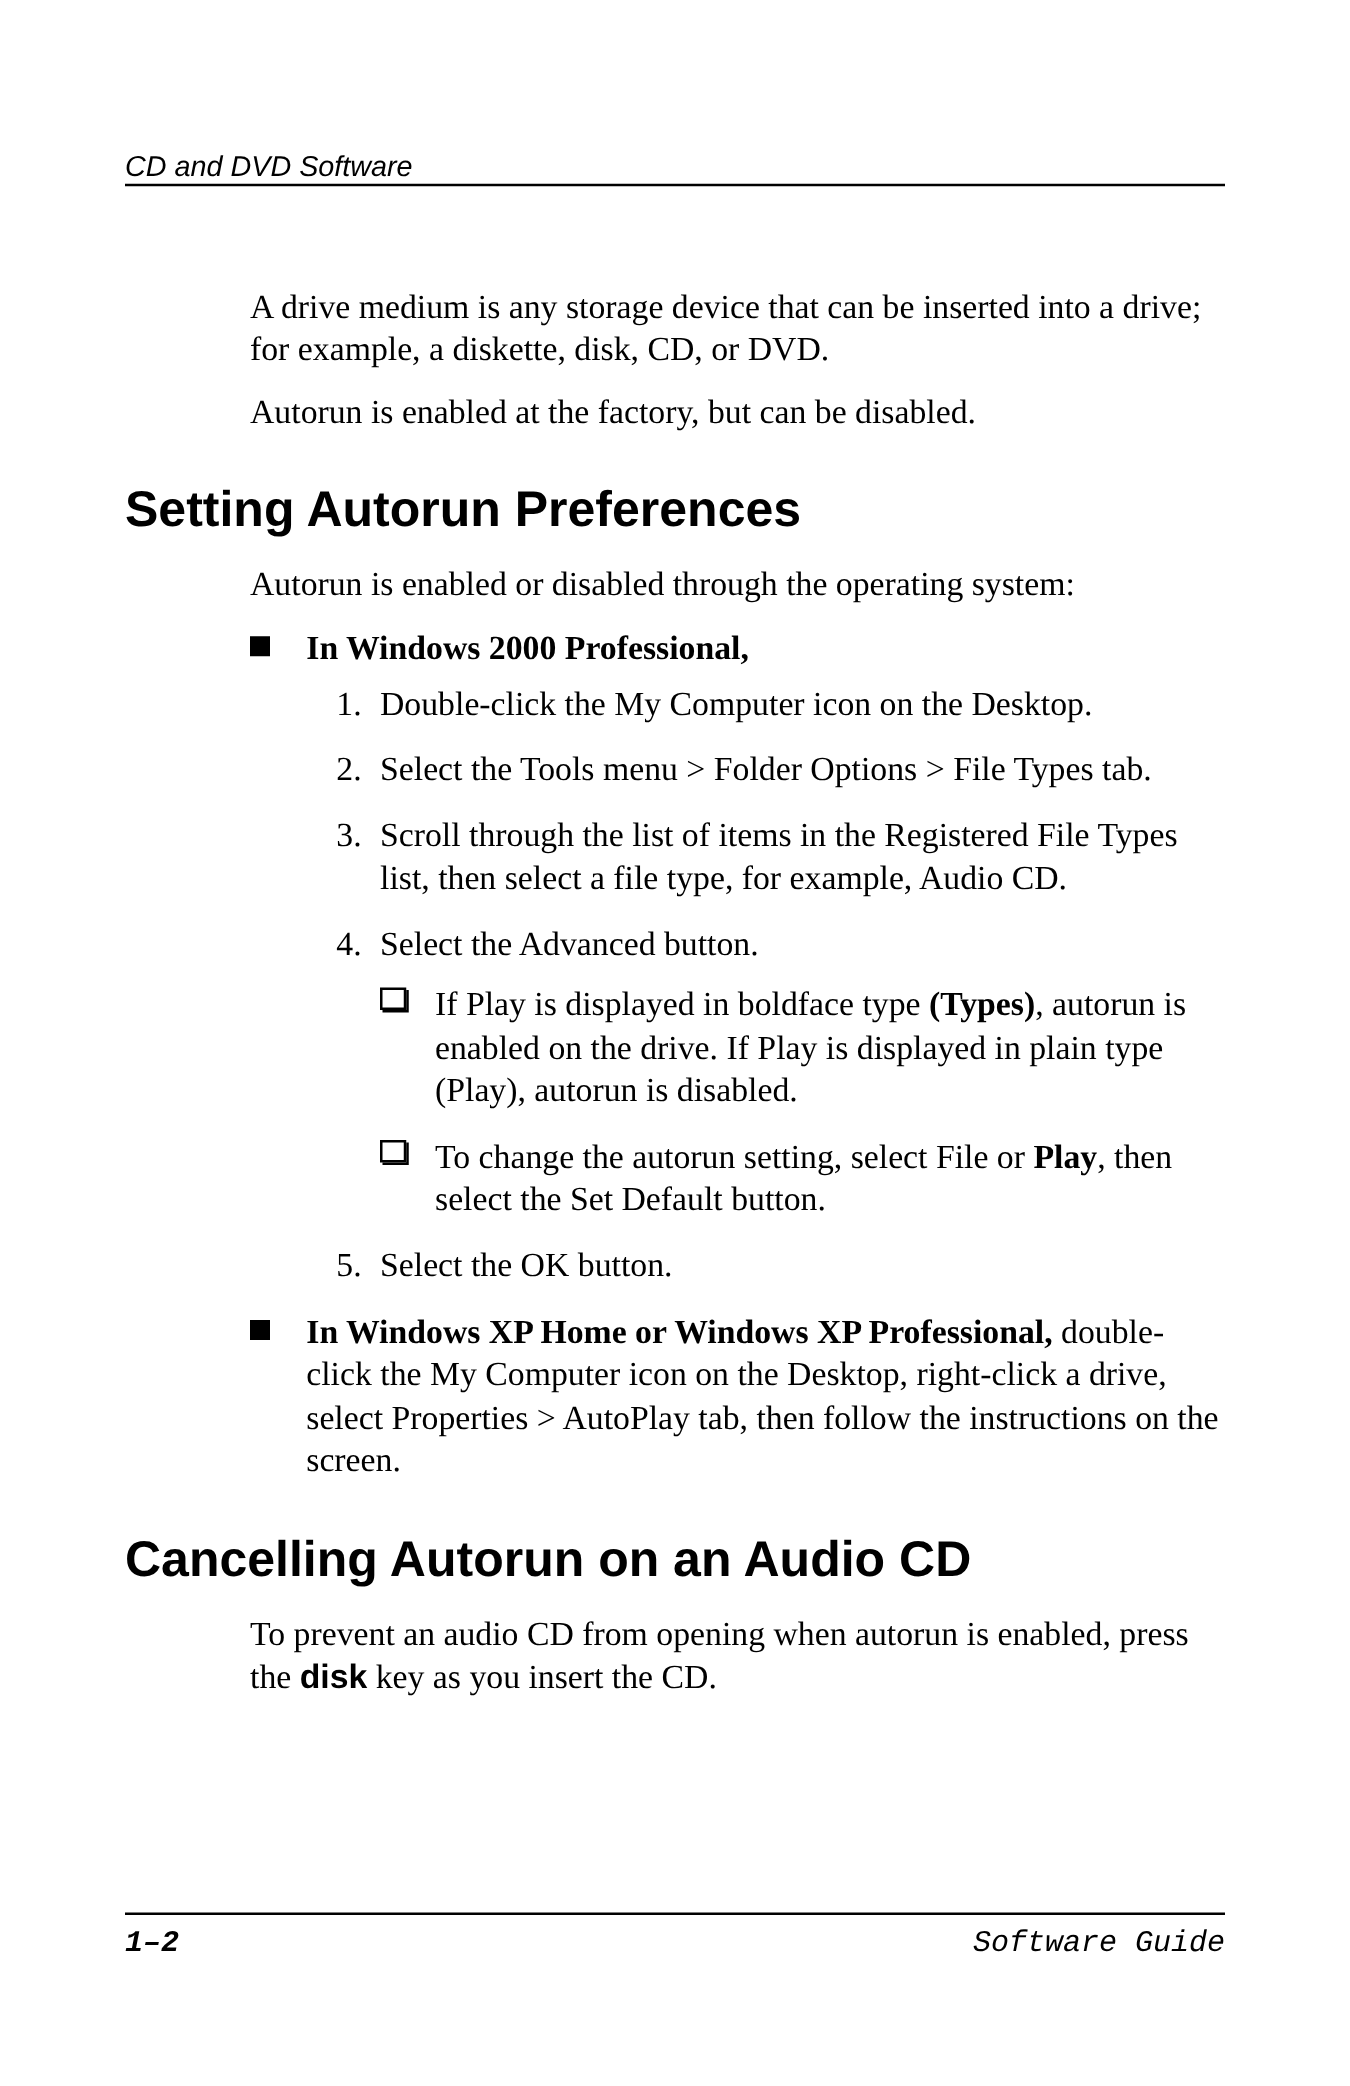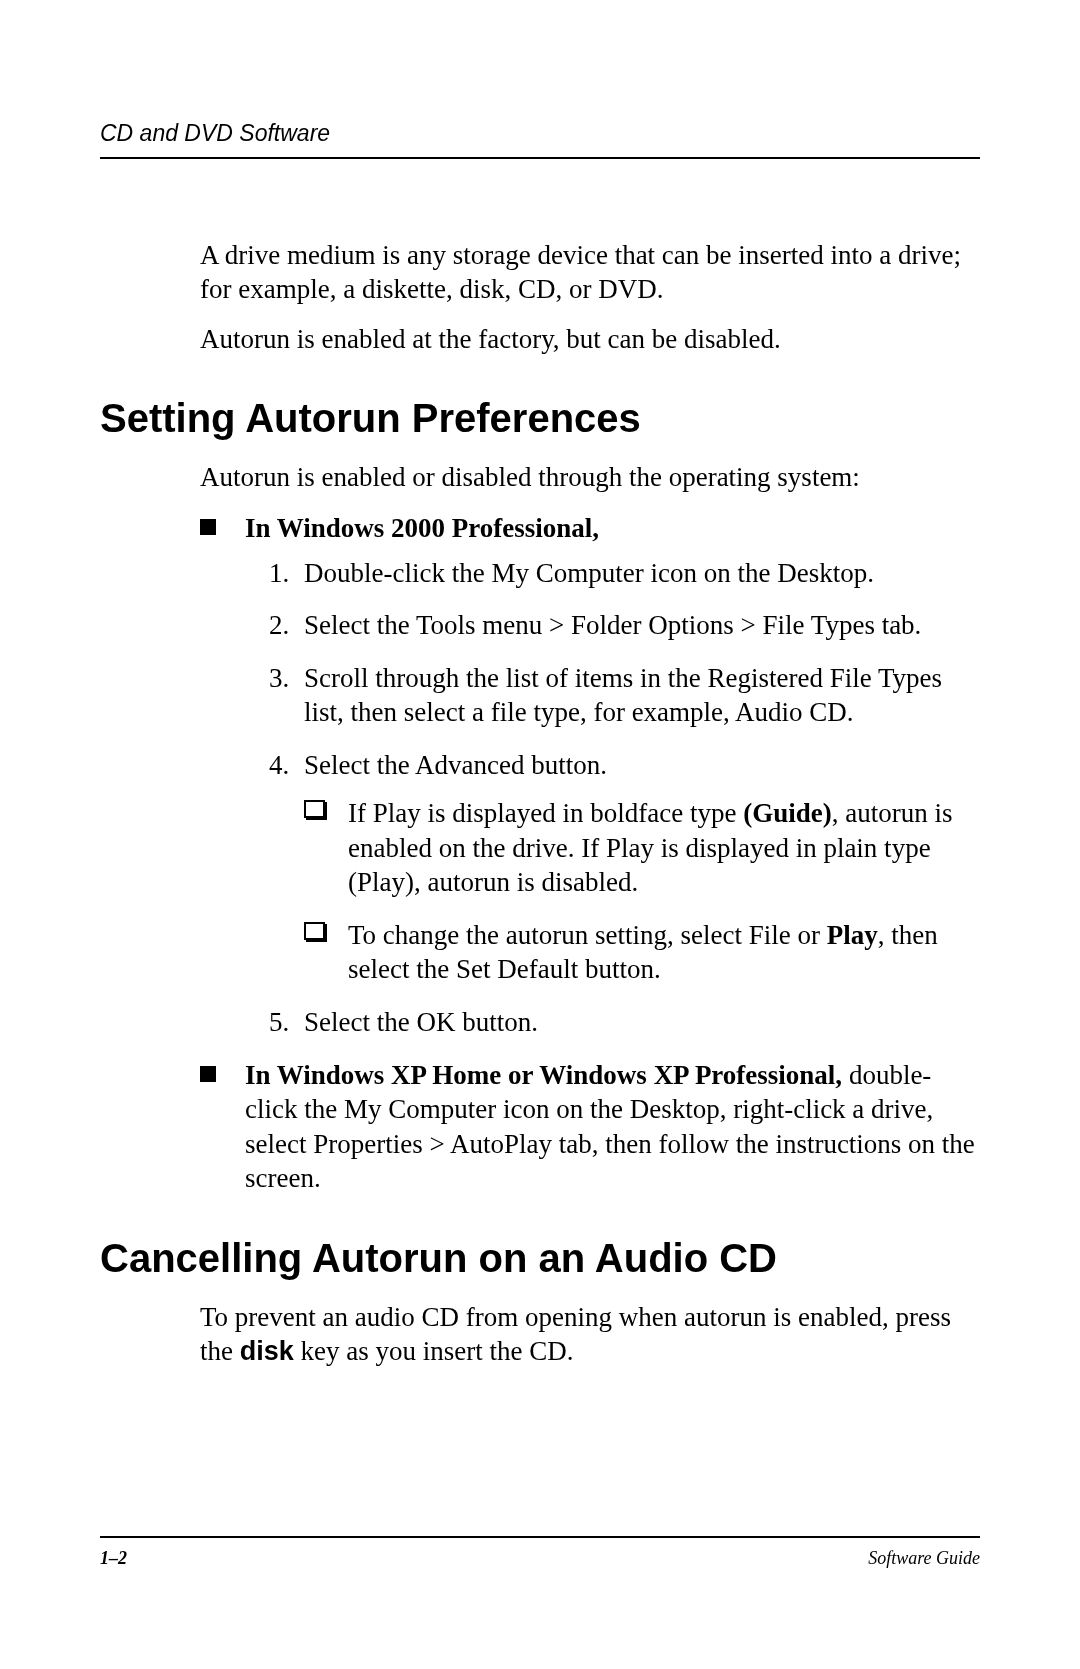--- a/index.html
+++ b/index.html
@@ -13,21 +13,20 @@
     width: 1080px;
     height: 1669px;
     position: relative;
     box-sizing: border-box;
     padding: 120px 100px 0 100px;
   }
   .running-head {
     font-style: italic;
     font-family: Arial, Helvetica, sans-serif;
     font-size: 23px;
-    padding-bottom: 10px;
     border-bottom: 2px solid #000;
     margin-bottom: 80px;
   }
   .body-text {
     font-size: 27px;
     line-height: 1.25;
     margin: 0 0 16px 0;
   }
   .content-block {
     margin-left: 100px;
@@ -100,22 +99,22 @@
     font-family: Arial, Helvetica, sans-serif;
     font-weight: bold;
   }
   .footer {
     position: absolute;
     left: 100px;
     right: 100px;
     bottom: 100px;
     border-top: 2px solid #000;
     padding-top: 10px;
-    font-family: Liberation Serif, serif;
-    font-size: 18px;
+    font-family: Liberation Mono, monospace;
+    font-size: 24px;
     display: flex;
     justify-content: space-between;
   }
   .footer .pg {
     font-weight: bold;
     font-style: italic;
   }
   .footer .guide {
     font-style: italic;
   }
@@ -141,21 +140,21 @@
       <li>
         <span class="bold">In Windows 2000 Professional,</span>
         <ol class="steps">
           <li>Double-click the My Computer icon on the Desktop.</li>
           <li>Select the Tools menu &gt; Folder Options &gt; File Types tab.</li>
           <li>Scroll through the list of items in the Registered File Types list, then select a file type, for example, Audio CD.</li>
           <li>
             <span>Select the Advanced button.</span>
             <ul class="hollow">
               <li>
-                <span>If Play is displayed in boldface type </span><span class="bold">(Guide)</span><span>, autorun is enabled on the drive. If Play is displayed in plain type (Play), autorun is disabled.</span>
+                <span>If Play is displayed in boldface type </span><span class="bold">(Types)</span><span>, autorun is enabled on the drive. If Play is displayed in plain type (Play), autorun is disabled.</span>
               </li>
               <li>
                 <span>To change the autorun setting, select File or </span><span class="bold">Play</span><span>, then select the Set Default button.</span>
               </li>
             </ul>
           </li>
           <li>Select the OK button.</li>
         </ol>
       </li>
       <li>

